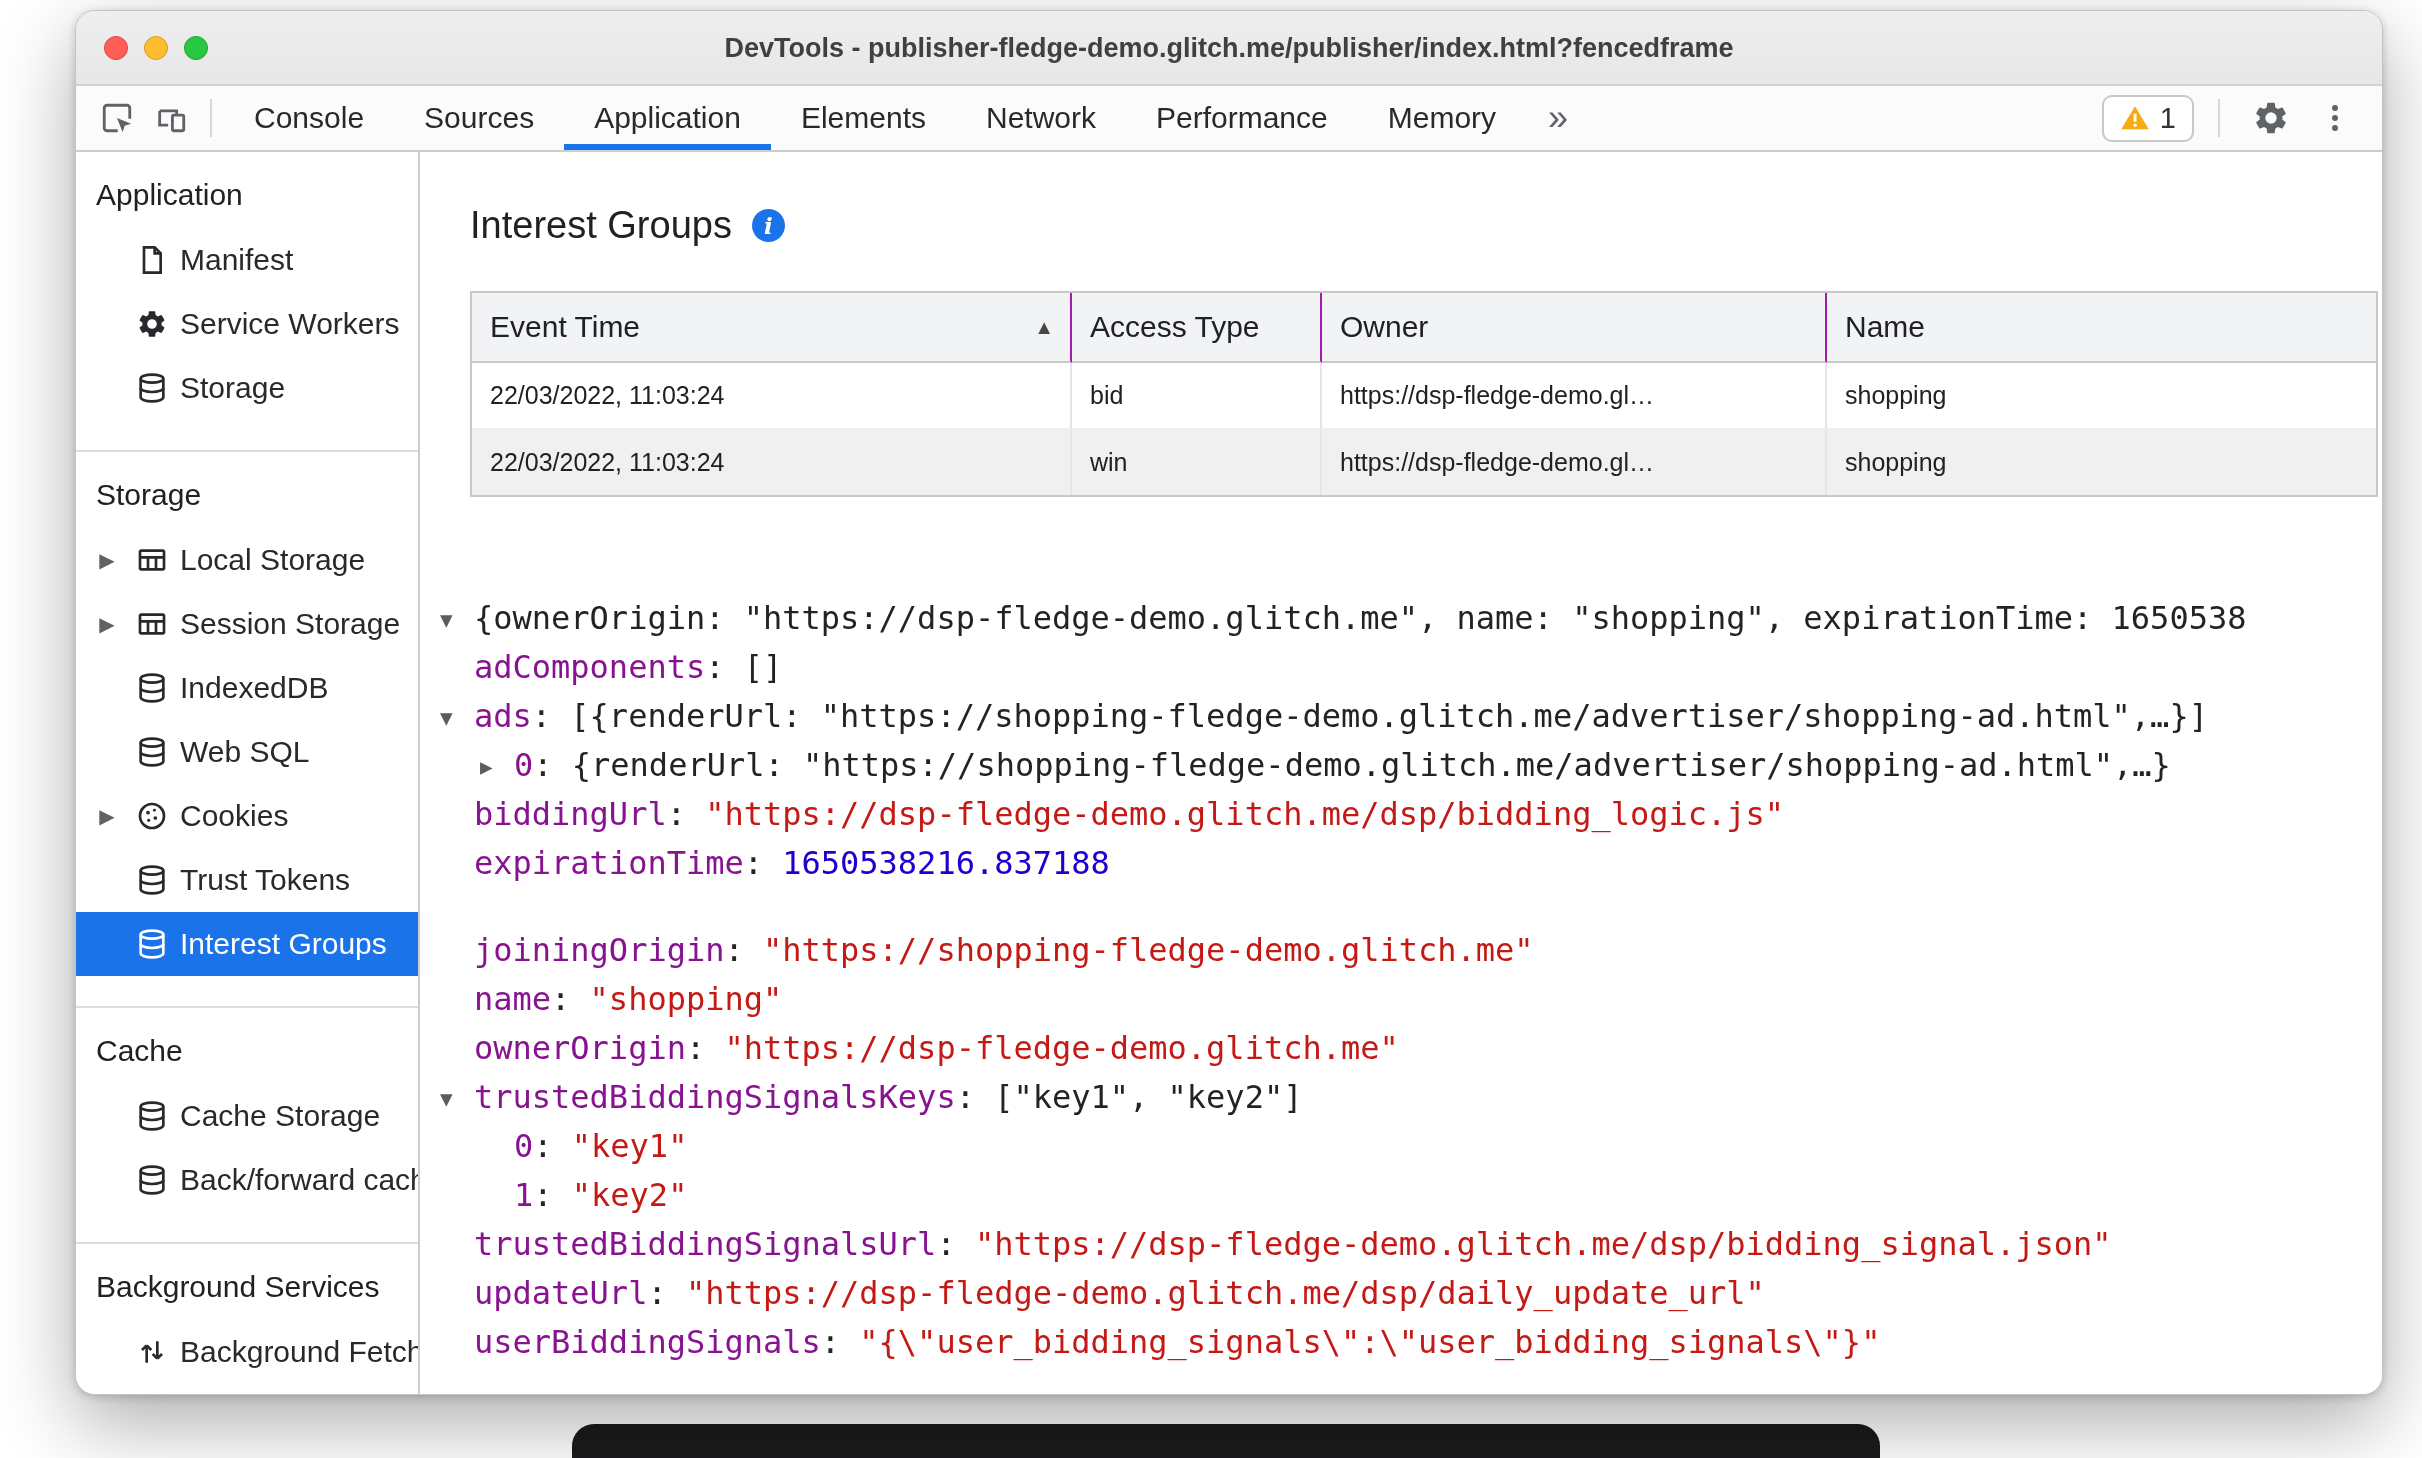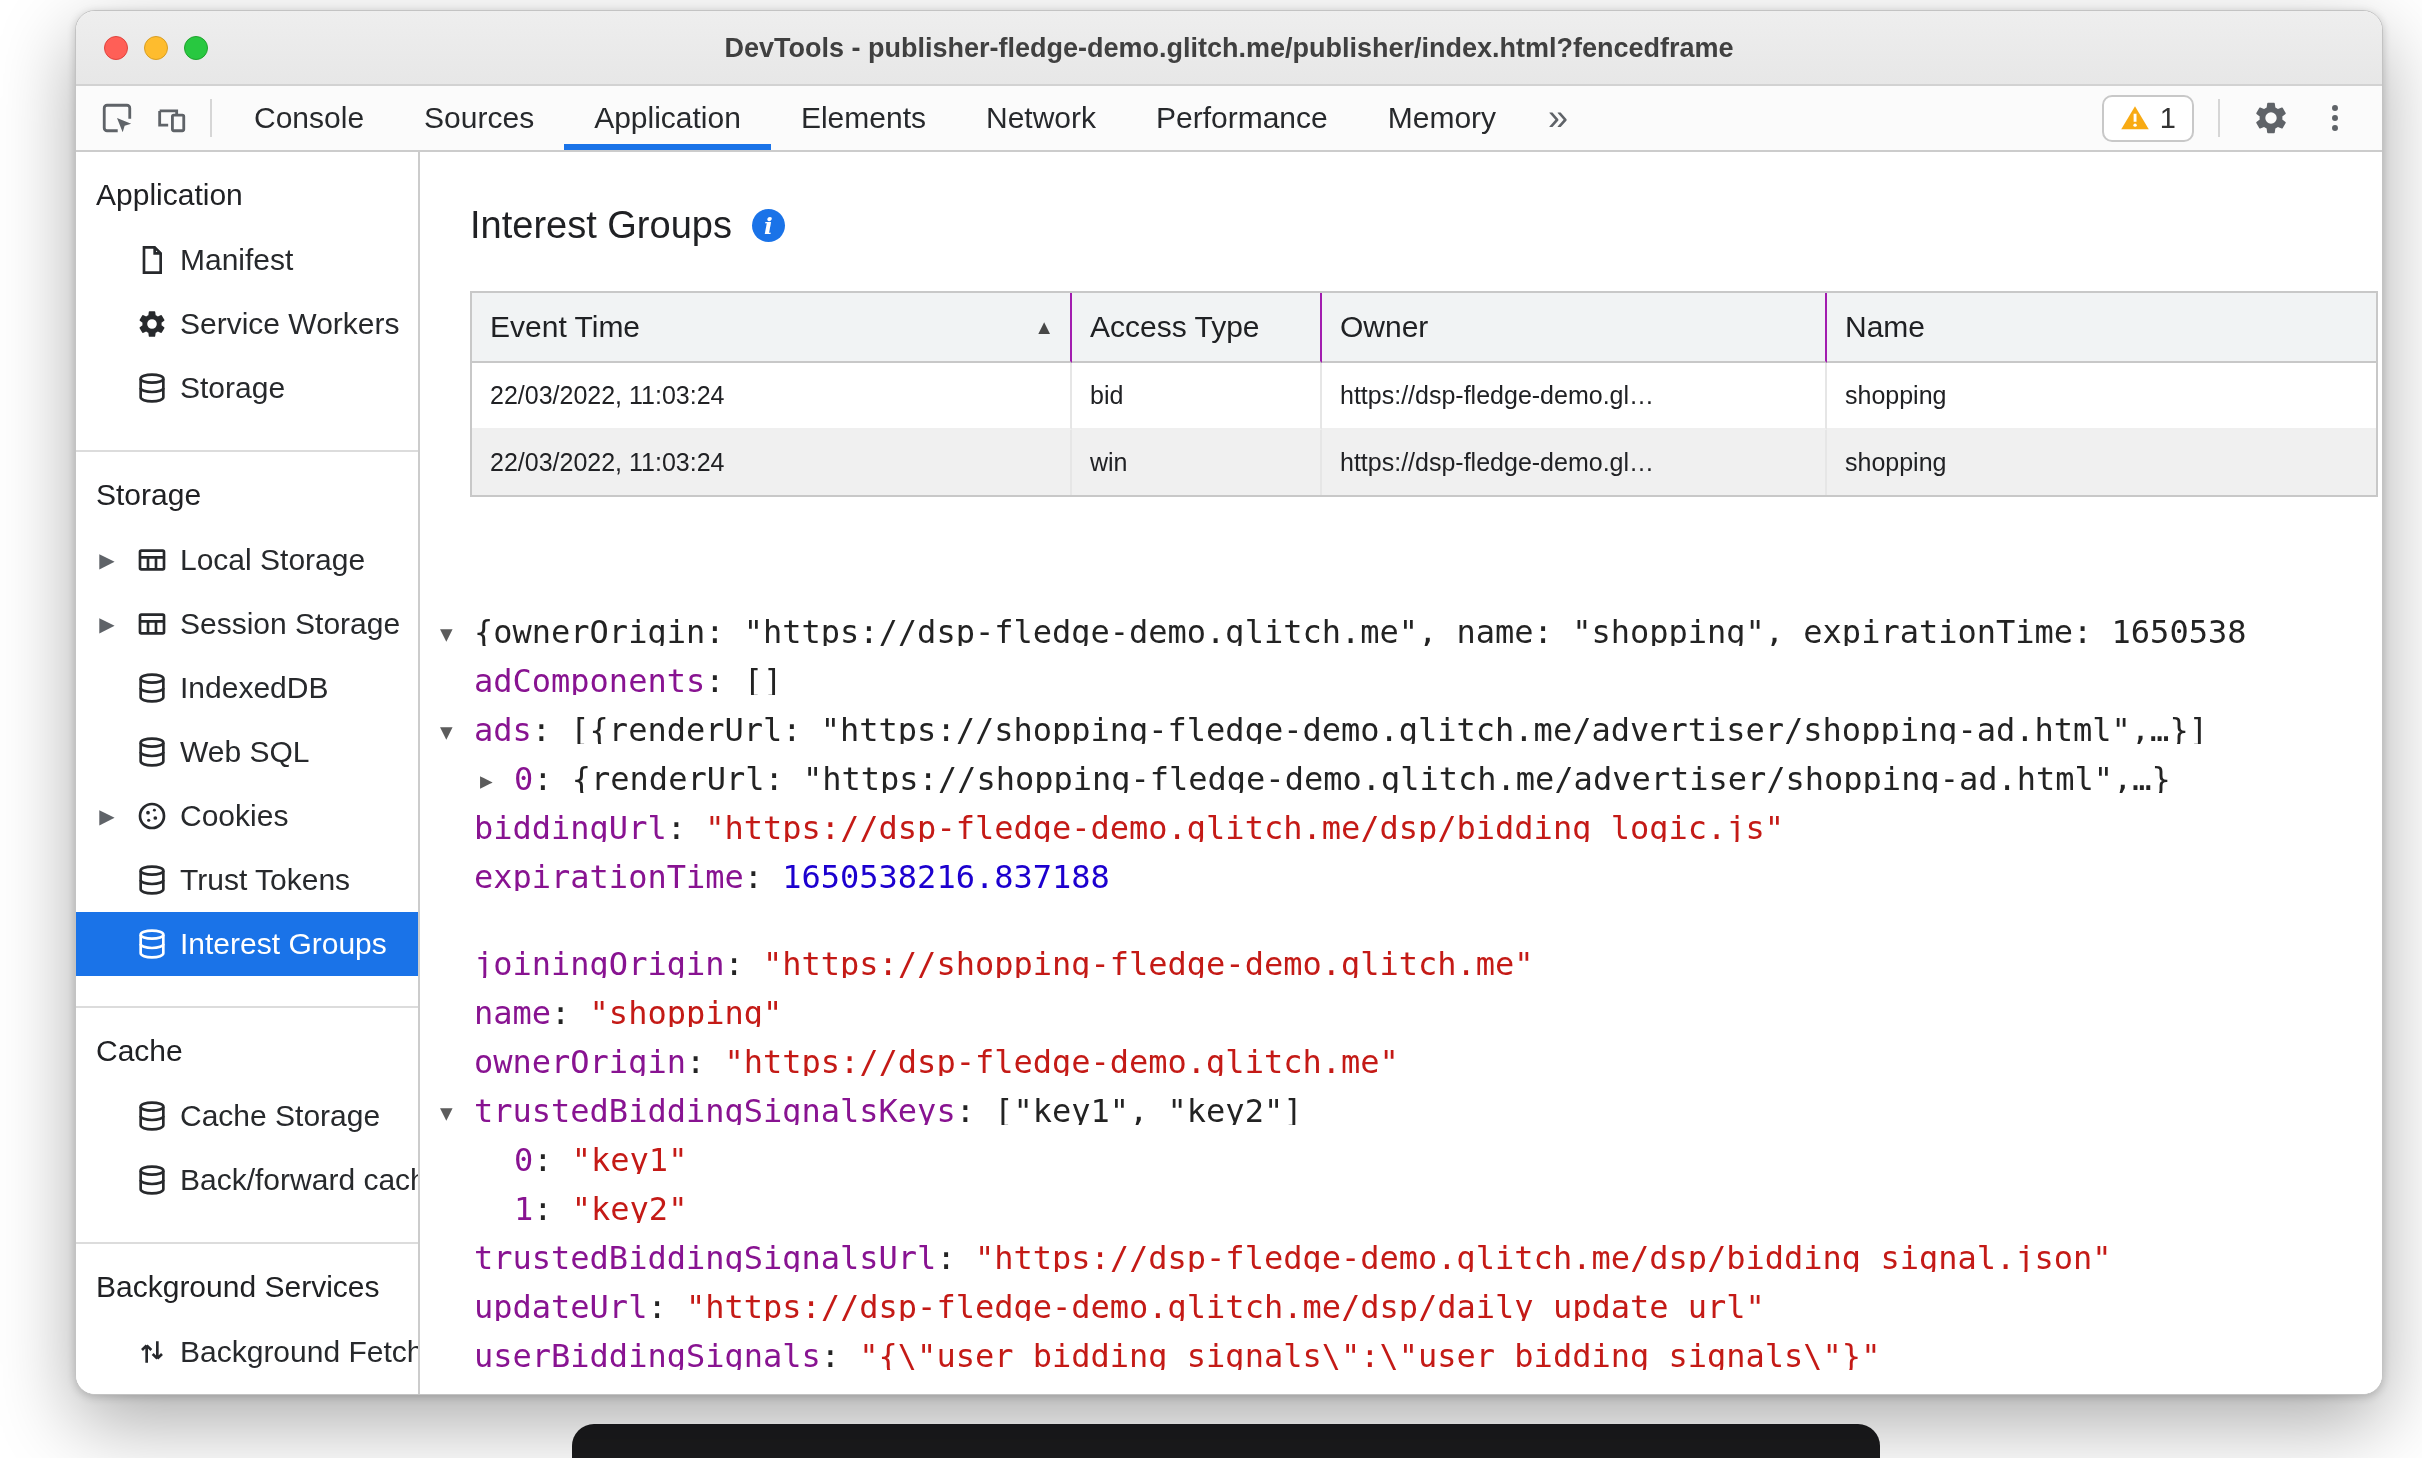--- a/index.html
+++ b/index.html
@@ -91,21 +91,21 @@
   .tbl-td{padding:18px 18px;font-size:25px;color:#202124;
     border-right:2px solid #e6e6e6;border-bottom:2px solid #efefef;
     white-space:nowrap;overflow:hidden;cursor:default;}
   .tbl-row .tbl-td:last-child{border-right:none;}
   .tbl-row:last-child .tbl-td{border-bottom:none;}
   .tbl-td.alt{background:#f0f0f0;}
 
   
   .tree{margin-top:100px;padding-left:20px;font-family:"DejaVu Sans Mono",monospace;
     font-size:32px;color:#232323;overflow:hidden;}
-  .tree-line{height:49px;line-height:70px;white-space:pre;overflow:hidden;}
+  .tree-line{height:49px;line-height:42px;white-space:pre;overflow:hidden;}
   .tree-arrow{display:inline-block;width:34px;font-size:21px;color:#5c5c5c;
     vertical-align:middle;}
   .c-key{color:var(--tree-key);}
   .c-str{color:var(--tree-str);}
   .c-num{color:var(--tree-num);}
   .c-plain{color:#232323;}
 </style>
 </head>
 <body>
 

